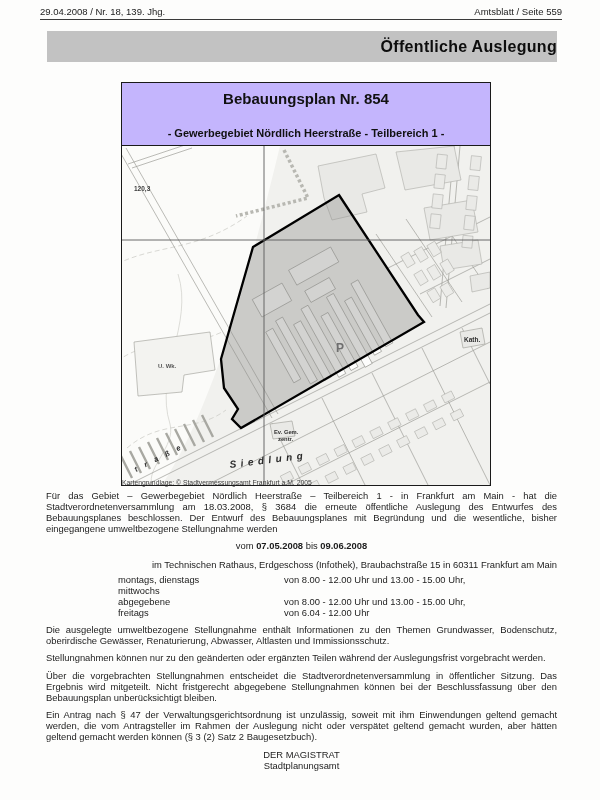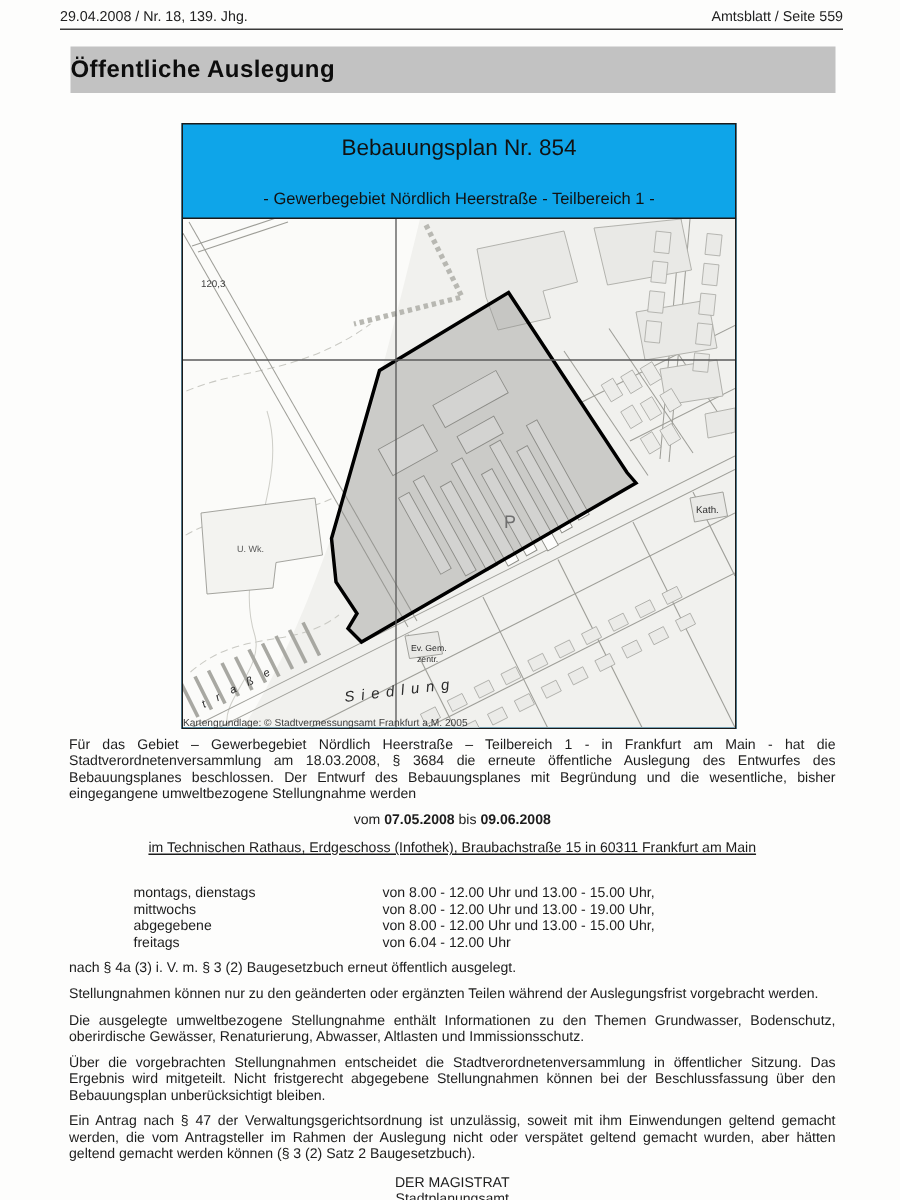--- a/index.html
+++ b/index.html
@@ -3,35 +3,35 @@
 <meta charset="utf-8">
 <style>
   html,body{margin:0;padding:0;background:#e8e8e8;}
   .page{
     position:relative;width:600px;height:800px;margin:0 auto;
     background:#fdfdfc;color:#1c1c1c;
     font-family:"Liberation Sans", sans-serif;overflow:hidden;
   }
   .header{position:absolute;top:6px;left:40px;right:38px;display:flex;justify-content:space-between;font-size:9.5px;color:#222;}
   .header-rule{position:absolute;top:19px;left:40px;right:38px;border-top:1.3px solid #3a3a3a;}
-  .banner{position:absolute;top:31px;left:47px;right:43px;height:31px;background:#c2c2c2;display:flex;align-items:center;justify-content:flex-start;}
+  .banner{position:absolute;top:31px;left:47px;right:43px;height:31px;background:#c2c2c2;display:flex;align-items:center;justify-content:flex-end;}
   .banner-title{font-size:16px;font-weight:bold;color:#0d0d0d;letter-spacing:0.3px;}
-  .mapbox{position:absolute;top:82px;left:121px;width:368px;border:1.3px solid #1a1a1a;background:#0ea5e9;}
+  .mapbox{position:absolute;top:82px;left:121px;width:368px;border:1.3px solid #1a1a1a;background:#c4b5fd;font-weight:bold;}
   .mapbox-title{ text-align:center;padding:7px 4px 6px;border-bottom:1.3px solid #1a1a1a;}
   .title-main{font-size:15px;color:#111;}
   .title-sub{font-size:11px;margin-top:20px;color:#111;}
   .mapbox svg{display:block;}
   .map-caption{position:absolute;top:479px;left:122px;font-size:6.8px;color:#3d3d3d;}
   .body-text{position:absolute;top:491px;left:46px;width:511px;font-size:9.4px;line-height:10.9px;text-align:justify;}
   .body-text p{margin:0 0 6.5px 0;}
   .date-line{text-align:center;margin:3px 0 8px 0;}
   .date-line b{font-weight:bold;}
-  .loc-line{margin-bottom:19px;text-align:center;text-decoration:underline;}
+  .loc-line{margin-bottom:4px;text-align:right;}
   .hours{margin:0 0 6.5px 0;}
-  .hours-row{display:flex;margin-left:43px;}
+  .hours-row{display:flex;margin-left:72px;}
   .hours-day{width:166px;flex:none;}
   .signature{text-align:center;line-height:11px;margin-top:1px;}
   svg text{font-family:"Liberation Sans", sans-serif;}
 </style>
 </head>
 <body>
 
 <div class="page">
 
   <div class="header">
@@ -203,35 +203,33 @@
 
     <div class="loc-line">im Technischen Rathaus, Erdgeschoss (Infothek), Braubachstraße 15 in 60311 Frankfurt am Main</div>
 
     <div class="hours">
       <div class="hours-row">
         <span class="hours-day">montags, dienstags</span>
         <span class="hours-time">von 8.00 - 12.00 Uhr und 13.00 - 15.00 Uhr,</span>
       </div>
       <div class="hours-row">
         <span class="hours-day">mittwochs</span>
-        <span class="hours-time">von 8.00 - 12.00 Uhr und 13.00 - 19.00 Uhr,</span>
       </div>
       <div class="hours-row">
         <span class="hours-day">abgegebene</span>
         <span class="hours-time">von 8.00 - 12.00 Uhr und 13.00 - 15.00 Uhr,</span>
       </div>
       <div class="hours-row">
         <span class="hours-day">freitags</span>
         <span class="hours-time">von 6.04 - 12.00 Uhr</span>
       </div>
     </div>
 
-    <p>nach § 4a (3) i. V. m. § 3 (2) Baugesetzbuch erneut öffentlich ausgelegt.</p>
+    <p>Die ausgelegte umweltbezogene Stellungnahme enthält Informationen zu den Themen Grundwasser, Bodenschutz, oberirdische Gewässer, Renaturierung, Abwasser, Altlasten und Immissionsschutz.</p>
     <p>Stellungnahmen können nur zu den geänderten oder ergänzten Teilen während der Auslegungsfrist vorgebracht werden.</p>
-    <p>Die ausgelegte umweltbezogene Stellungnahme enthält Informationen zu den Themen Grundwasser, Bodenschutz, oberirdische Gewässer, Renaturierung, Abwasser, Altlasten und Immissionsschutz.</p>
     <p>Über die vorgebrachten Stellungnahmen entscheidet die Stadtverordnetenversammlung in öffentlicher Sitzung. Das Ergebnis wird mitgeteilt. Nicht fristgerecht abgegebene Stellungnahmen können bei der Beschlussfassung über den Bebauungsplan unberücksichtigt bleiben.</p>
     <p>Ein Antrag nach § 47 der Verwaltungsgerichtsordnung ist unzulässig, soweit mit ihm Einwendungen geltend gemacht werden, die vom Antragsteller im Rahmen der Auslegung nicht oder verspätet geltend gemacht wurden, aber hätten geltend gemacht werden können (§ 3 (2) Satz 2 Baugesetzbuch).</p>
 
     <div class="signature">
       <div>DER MAGISTRAT</div>
       <div>Stadtplanungsamt</div>
     </div>
   </div>
 
 </div>

